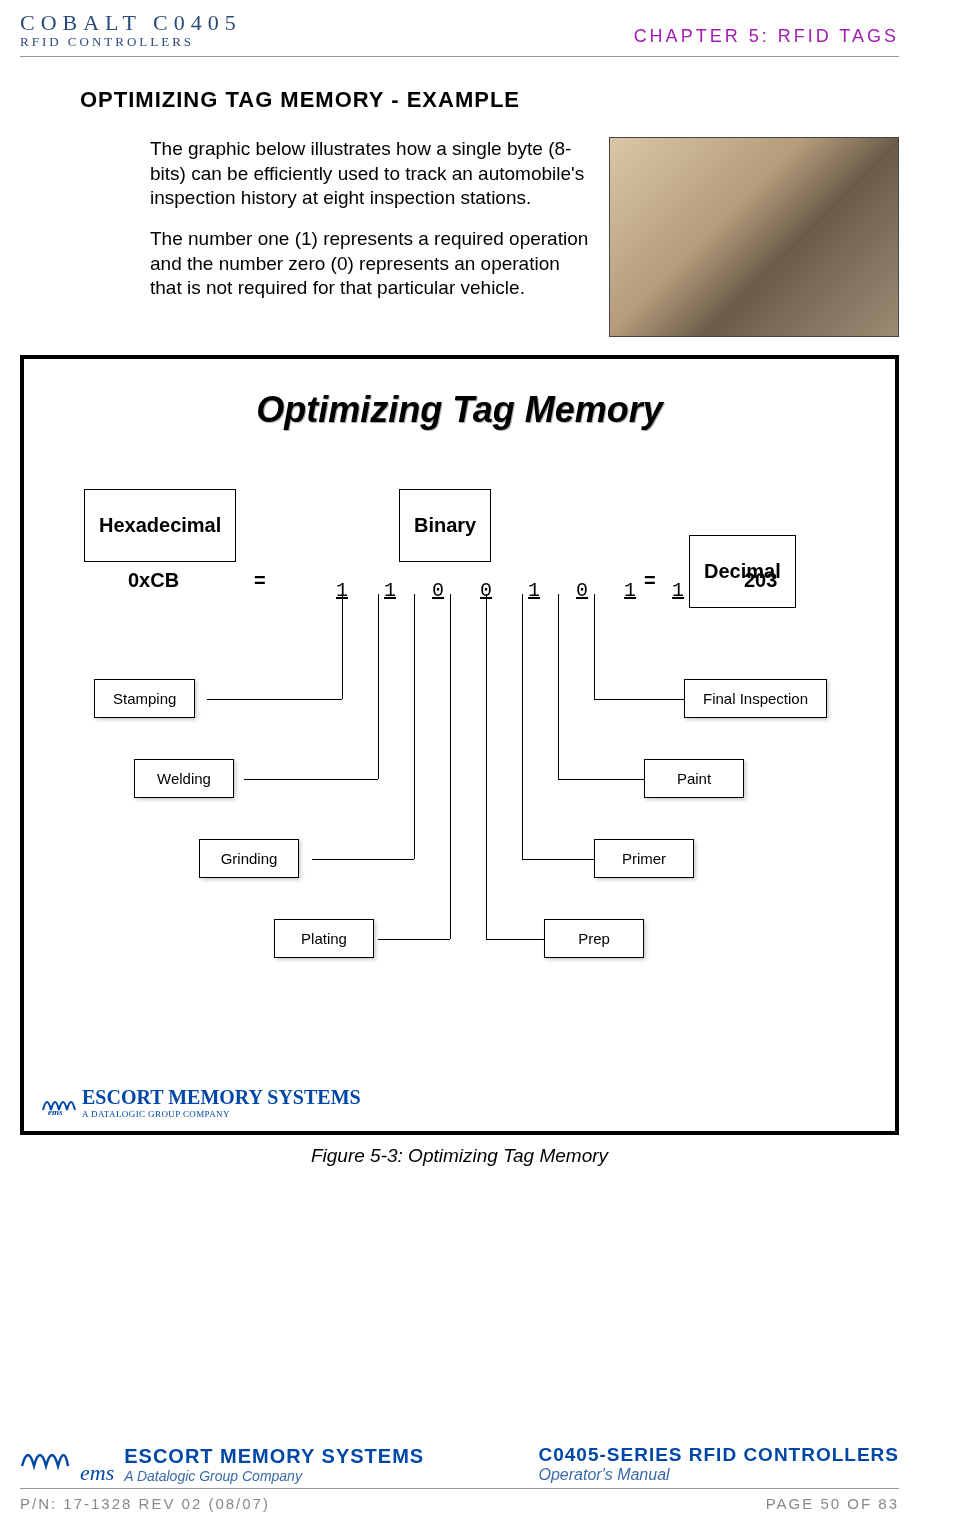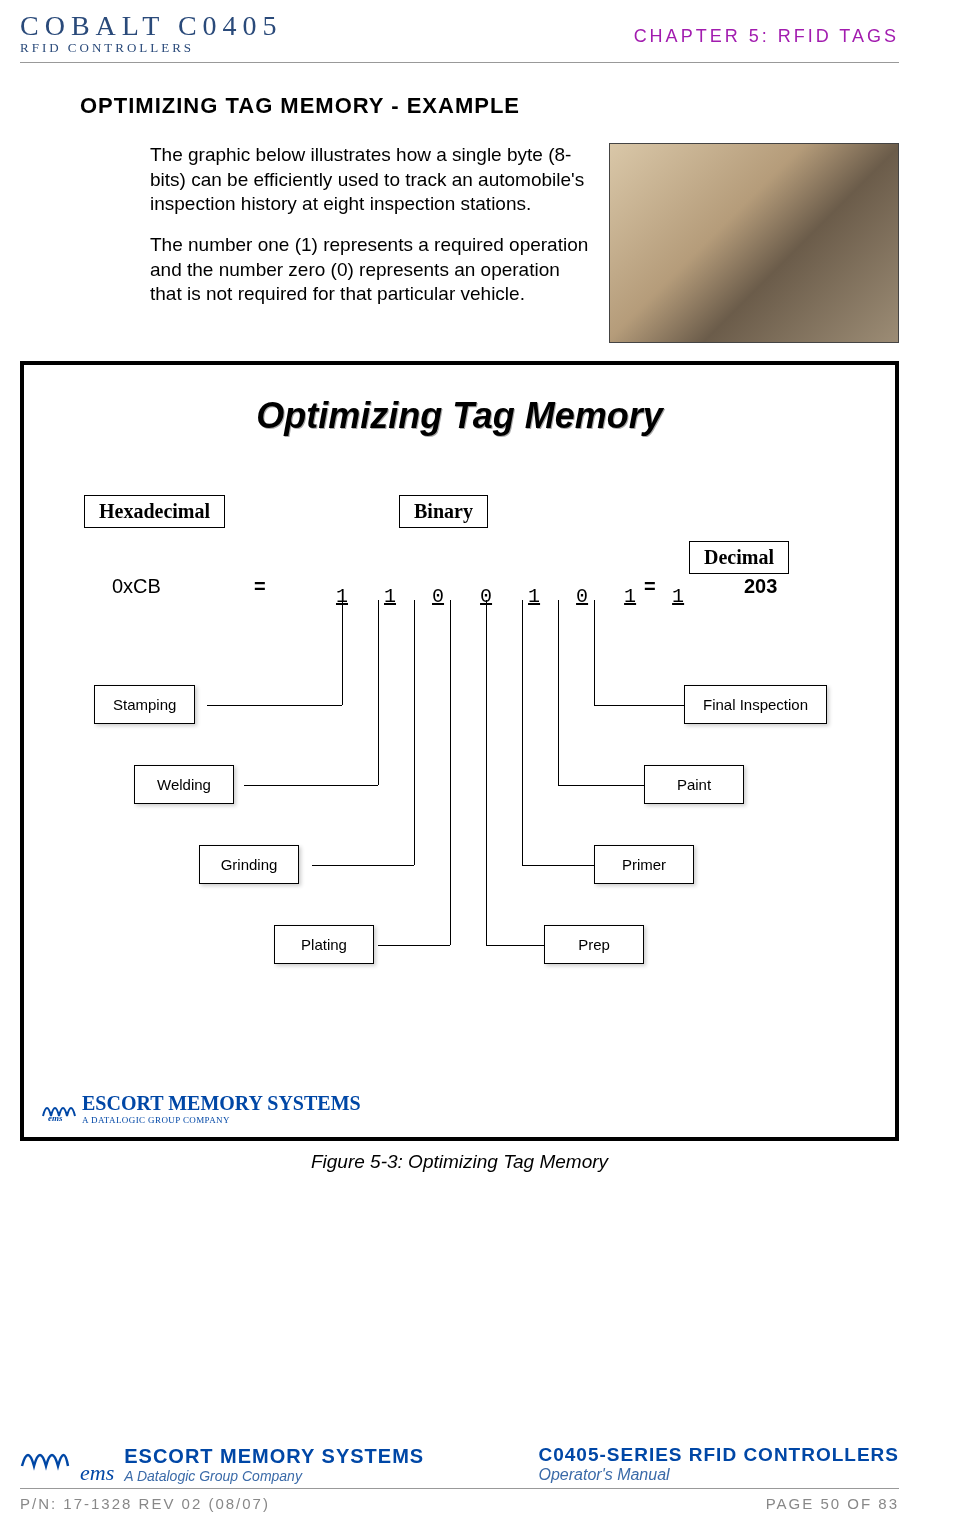--- a/index.html
+++ b/index.html
@@ -20,21 +20,21 @@
     align-items: flex-start;
     border-bottom: 1px solid #999;
     padding-bottom: 6px;
     margin-bottom: 30px;
   }
   .logo-block {
     color: #2a4a7a;
     font-family: "Times New Roman", serif;
   }
   .logo-line1 {
-    font-size: 28px;
+    font-size: 22px;
     letter-spacing: 6px;
   }
   .logo-line2 {
     font-size: 13px;
     letter-spacing: 3px;
     margin-top: -2px;
   }
   .chapter-label {
     font-family: Arial, sans-serif;
     color: #a21caf;
@@ -81,33 +81,33 @@
     font-style: italic;
     font-size: 36px;
     text-align: center;
     margin-bottom: 64px;
     text-shadow: 1px 1px 0 #aaa;
   }
   .label-box {
     position: absolute;
     border: 1px solid #000;
     background: #fff;
-    font-family: Liberation Serif, serif;
-    padding: 4px 14px;
+    font-family: Liberation Sans, sans-serif;
+    padding: 24px 14px;
     text-align: center;
   }
   .row-labels .label-box { font-size: 20px; font-weight: bold; }
   .eq-row {
     position: absolute;
     top: 210px;
     left: 0; right: 0;
     font-family: Arial, sans-serif;
     font-size: 20px;
   }
-  .eq-row span.hex { position:absolute; left:88px; font-weight:normal; }
+  .eq-row span.hex { position:absolute; left:104px; font-weight:bold; }
   .eq-row span.eq1 { position:absolute; left:230px; font-weight:bold; }
   .eq-row span.eq2 { position:absolute; left:620px; font-weight:bold; }
   .eq-row span.dec { position:absolute; left:720px; font-weight:bold; }
   .bits {
     position:absolute; top:220px; left:300px;
     font-family: Liberation Mono, monospace; font-size:20px;
   }
   .bits span {
     display:inline-block;
     width:36px;

